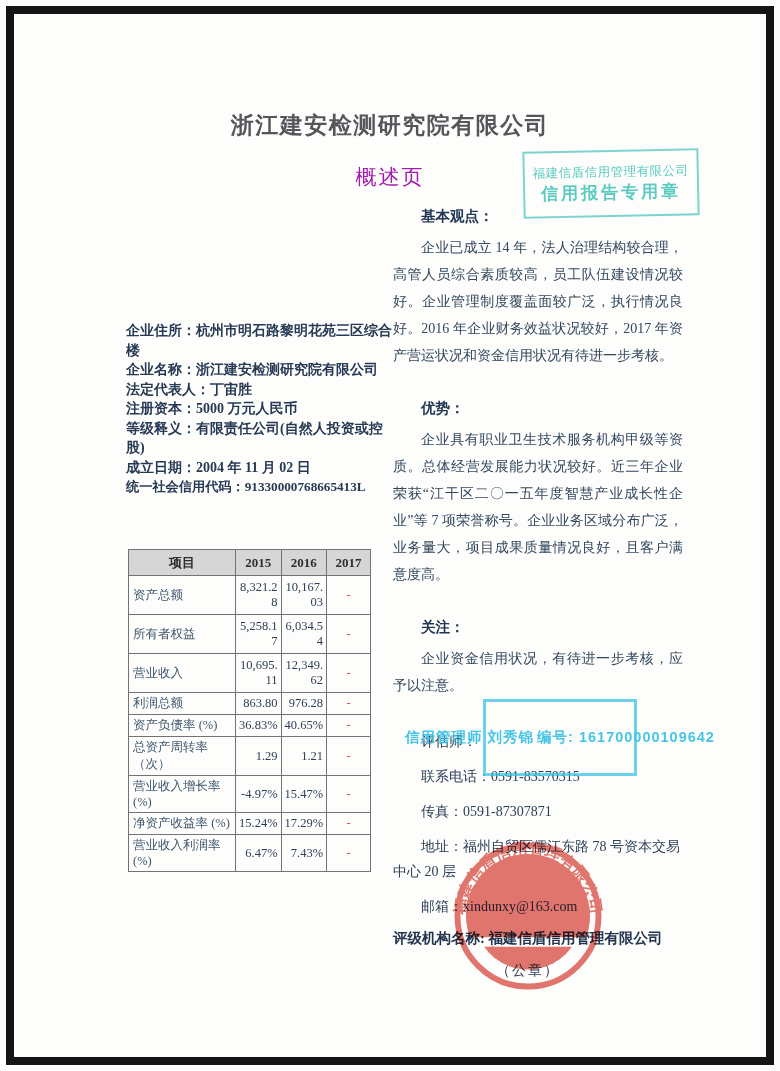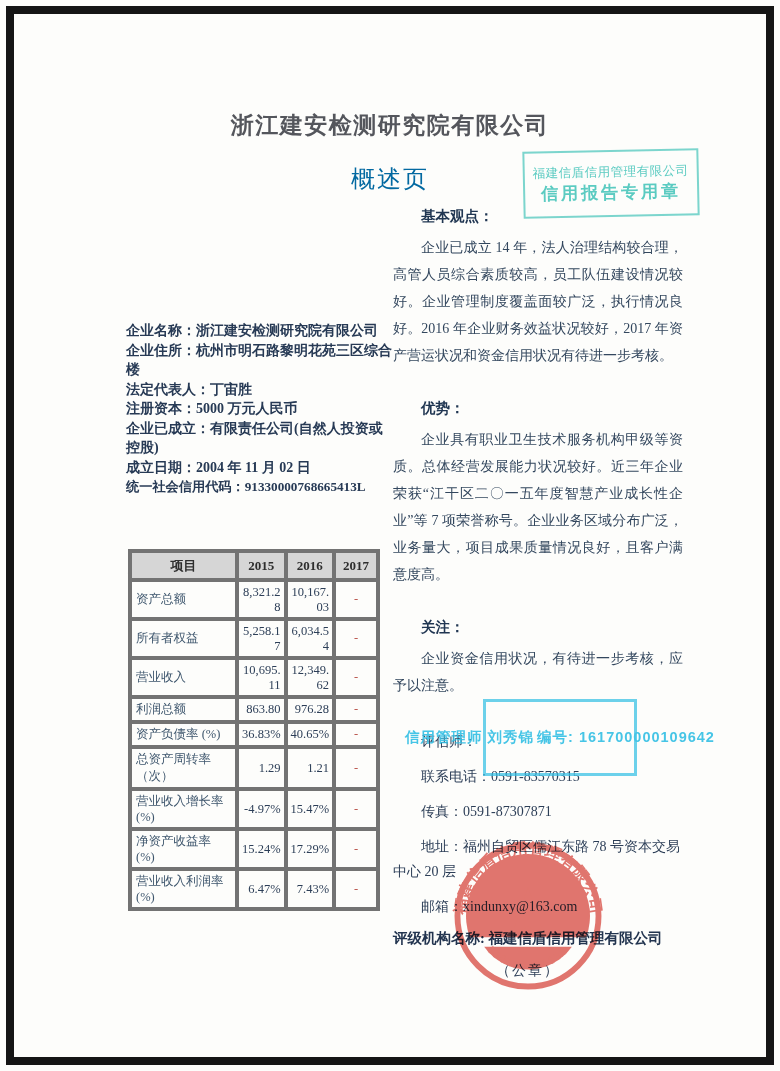--- a/index.html
+++ b/index.html
@@ -3,21 +3,21 @@
 <meta charset="utf-8">
 <style>
   html,body{margin:0;padding:0;background:#e8e8e8;}
   .page{position:relative;width:780px;height:1071px;background:#fdfdfb;overflow:hidden;
         font-family:"Liberation Serif","DejaVu Serif",serif;color:#2f4158;}
   .frame{position:absolute;left:6px;top:6px;right:6px;bottom:6px;border:8px solid #151515;pointer-events:none;}
 
   .title{position:absolute;left:0;top:110px;width:100%;margin:0;text-align:center;
          font-size:23px;font-weight:600;letter-spacing:1.5px;color:#54565c;}
   .subtitle{position:absolute;left:0;top:163px;width:100%;text-align:center;
-            font-size:24px;letter-spacing:2px;color:#0369a1;}
+            font-size:21px;letter-spacing:2px;color:#a21caf;}
 
   
   .green-stamp{position:absolute;left:523px;top:150px;width:172px;height:63px;
                border:2px solid rgba(78,199,189,.8);color:#4ec7bd;transform:rotate(-1.2deg);
                display:flex;flex-direction:column;align-items:center;justify-content:center;opacity:.92;}
   .green-stamp .gs1{font-size:12.5px;letter-spacing:.5px;white-space:nowrap;}
   .green-stamp .gs2{font-size:17px;font-weight:bold;letter-spacing:3px;white-space:nowrap;}
 
   
   .rating{position:absolute;left:126px;top:219px;width:268px;font-size:14.5px;line-height:28px;}
@@ -30,21 +30,21 @@
            line-height:19.5px;color:#273a55;}
   .company .nowrap{white-space:nowrap;font-size:13.2px;}
 
   .fin-head{position:absolute;left:128px;top:527px;width:237px;display:flex;align-items:baseline;justify-content:space-between;}
   .fin-title{font-size:12px;font-weight:bold;color:#223750;}
   .fin-unit{font-size:11px;color:#3d3d3d;margin-top:35px;}
 
   table.fin{position:absolute;left:128px;top:549px;border-collapse:collapse;table-layout:fixed;
             font-size:12.5px;background:transparent;}
   table.fin col.c0{width:107px;} table.fin col.cy{width:44px;}
-  table.fin th,table.fin td{border:4px solid #737373;padding:2px 3px;}
+  table.fin th,table.fin td{border:1px solid #737373;padding:2px 3px;}
   table.fin th{background:#d6d6d6;color:#2e2e2e;font-size:13px;height:21px;}
   table.fin td.item{color:#3e566d;text-align:left;padding-left:4px;}
   table.fin td.num{color:#2c3e57;text-align:right;white-space:pre-line;line-height:15px;}
   table.fin td.dash{color:#b8524a;text-align:center;}
   tr.tall{height:39px;} tr.short{height:22px;}
 
   
   .right-col{position:absolute;left:393px;top:207px;width:290px;font-size:14px;}
   .right-col h3{margin:0 0 5px 0;font-size:14.5px;font-weight:bold;color:#203652;text-indent:28px;}
   .right-col p{margin:8px 0 30px 0;line-height:27px;text-indent:2em;text-align:justify;color:#33475e;}
@@ -76,25 +76,25 @@
   <h1 class="title">浙江建安检测研究院有限公司</h1>
   <div class="subtitle">概述页</div>
 
   <div class="green-stamp">
     <div class="gs1">福建信盾信用管理有限公司</div>
     <div class="gs2">信用报告专用章</div>
   </div>
 
 
   <div class="company">
+    <div><span>企业住所：</span><span>杭州市明石路黎明花苑三区综合楼</span></div>
     <div><span>企业名称：</span><span>浙江建安检测研究院有限公司</span></div>
-    <div><span>企业住所：</span><span>杭州市明石路黎明花苑三区综合楼</span></div>
     <div><span>法定代表人：</span><span>丁宙胜</span></div>
     <div><span>注册资本：</span><span>5000 万元人民币</span></div>
-    <div><span>企业已成立：</span><span>有限责任公司(自然人投资或控股)</span></div>
+    <div><span>等级释义：</span><span>有限责任公司(自然人投资或控股)</span></div>
     <div><span>成立日期：</span><span>2004 年 11 月 02 日</span></div>
     <div class="nowrap"><span>统一社会信用代码：</span><span>91330000768665413L</span></div>
   </div>
 
   <div class="fin-head">
     <span class="fin-title">主要财务数据和指标</span>
     <span class="fin-unit">单位：万元</span>
   </div>
 
   <table class="fin">

